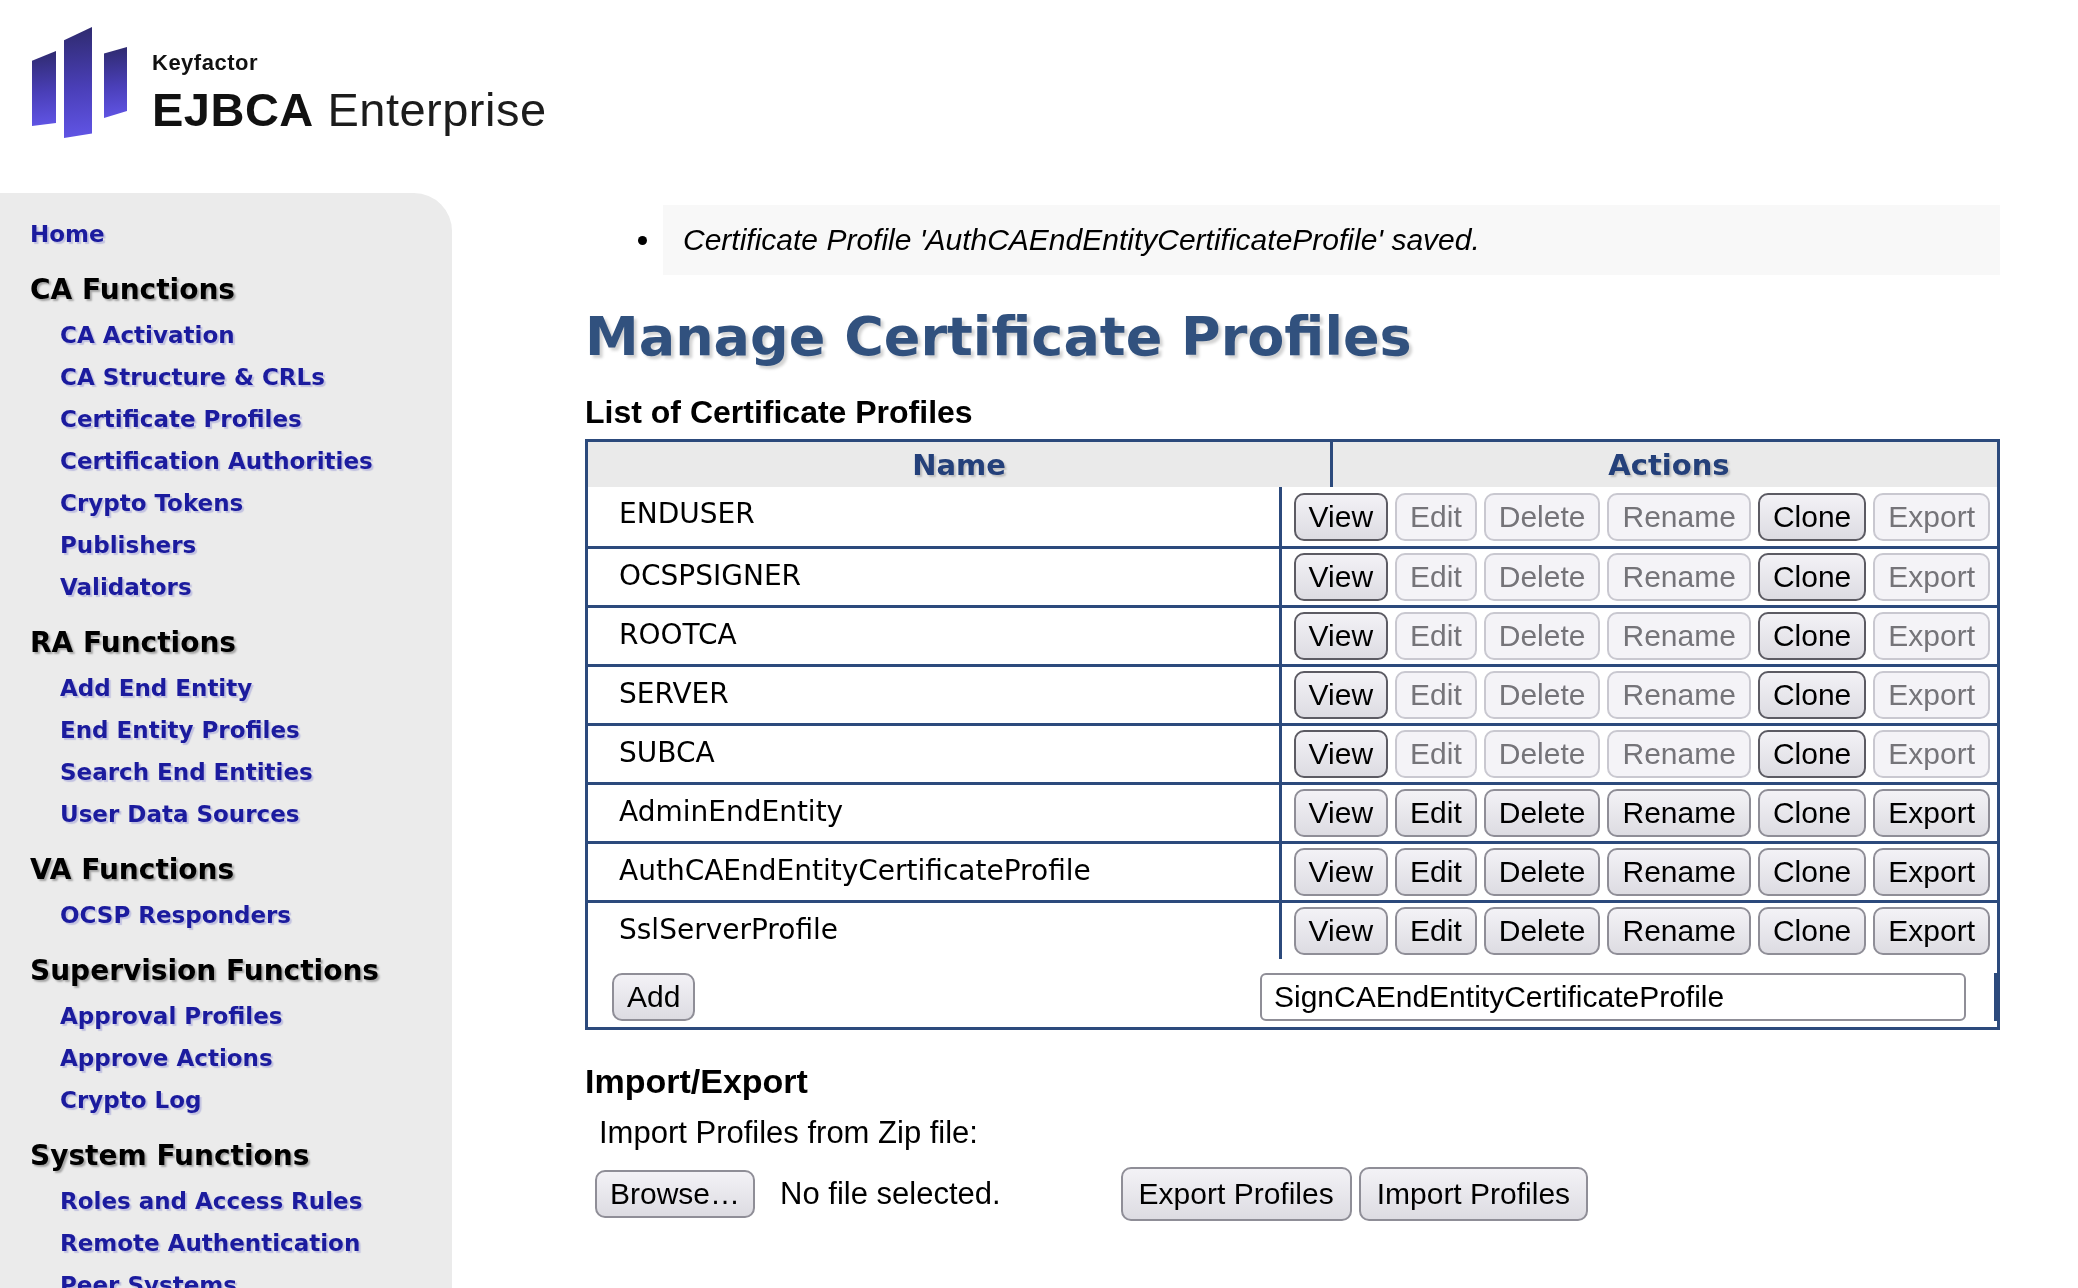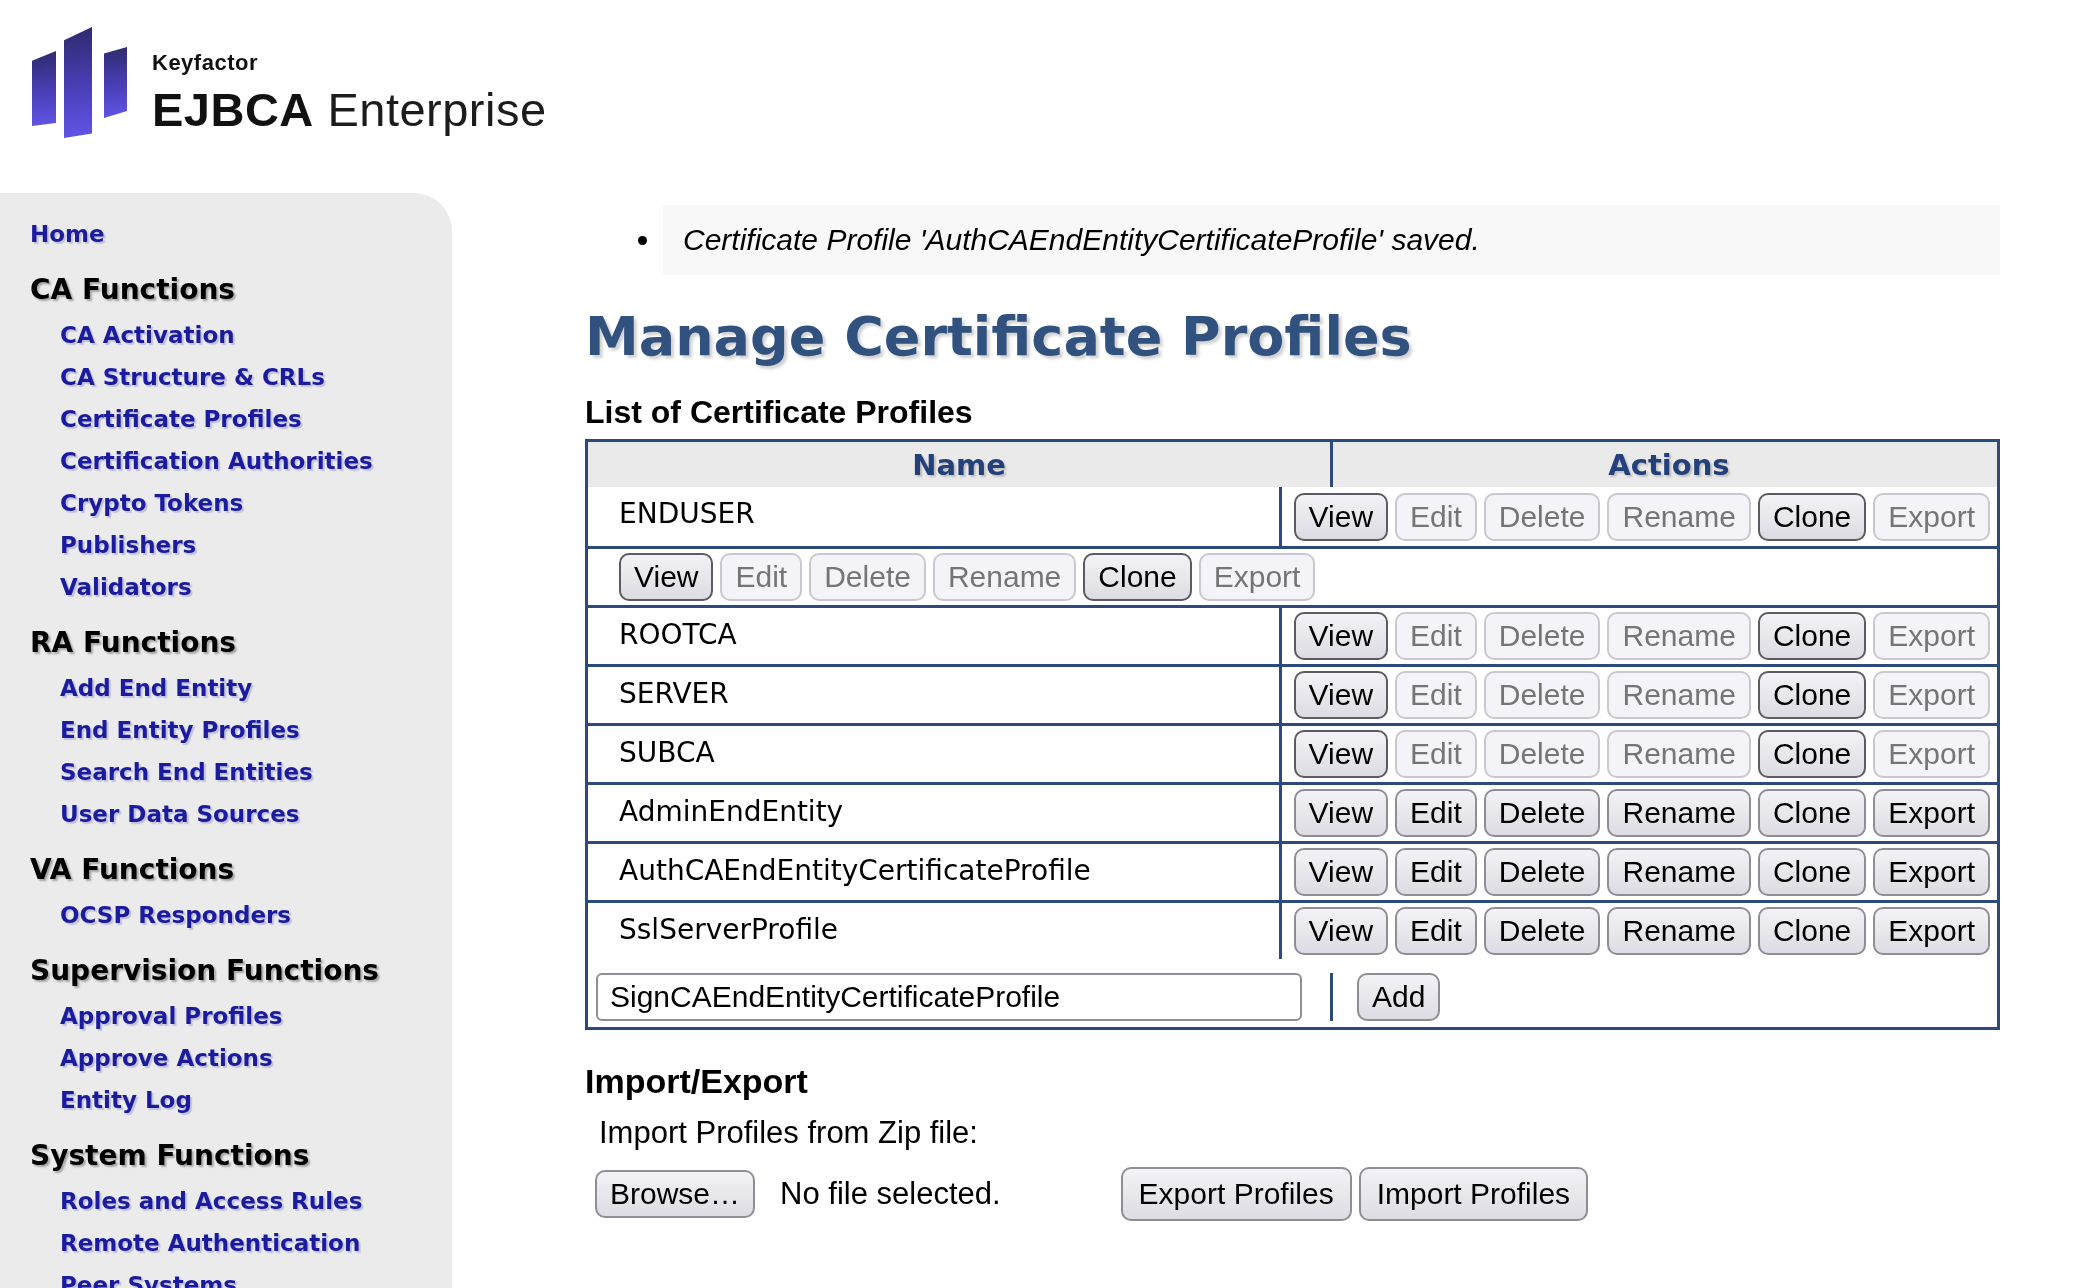--- a/index.html
+++ b/index.html
@@ -108,21 +108,21 @@
     <div class="side-title">RA Functions</div>
     <a class="side-link">Add End Entity</a>
     <a class="side-link">End Entity Profiles</a>
     <a class="side-link">Search End Entities</a>
     <a class="side-link">User Data Sources</a>
     <div class="side-title">VA Functions</div>
     <a class="side-link">OCSP Responders</a>
     <div class="side-title">Supervision Functions</div>
     <a class="side-link">Approval Profiles</a>
     <a class="side-link">Approve Actions</a>
-    <a class="side-link">Entity Log</a>
+    <a class="side-link">Crypto Log</a>
     <div class="side-title">System Functions</div>
     <a class="side-link">Roles and Access Rules</a>
     <a class="side-link">Remote Authentication</a>
     <a class="side-link">Peer Systems</a>
   </nav>
 
 <div class="main">
 
   <ul class="messages">
     <li>Certificate Profile 'AuthCAEndEntityCertificateProfile' saved.</li>
@@ -144,20 +144,21 @@
             <button class="btn strong">View</button>
             <button class="btn" disabled="">Edit</button>
             <button class="btn" disabled="">Delete</button>
             <button class="btn" disabled="">Rename</button>
             <button class="btn strong">Clone</button>
             <button class="btn" disabled="">Export</button>
           </div>
   </div>
 
   <div class="trow data-row">
+    <div class="cell name-col name-cell">OCSPSIGNER</div>
     <div class="cell actions-col actions-cell">
             <button class="btn strong">View</button>
             <button class="btn" disabled="">Edit</button>
             <button class="btn" disabled="">Delete</button>
             <button class="btn" disabled="">Rename</button>
             <button class="btn strong">Clone</button>
             <button class="btn" disabled="">Export</button>
           </div>
   </div>
 
@@ -228,25 +229,25 @@
             <button class="btn">Edit</button>
             <button class="btn">Delete</button>
             <button class="btn">Rename</button>
             <button class="btn">Clone</button>
             <button class="btn">Export</button>
           </div>
   </div>
 </div>
 
     <div class="trow add-row">
+      <div class="cell actions-col actions-cell">
+        <button class="btn add-btn">Add</button>
+      </div>
       <div class="cell name-col" style="border-right:3px solid #2c4a7c;">
         <input class="add-input" type="text" value="SignCAEndEntityCertificateProfile" style="">
-      </div>
-      <div class="cell actions-col actions-cell">
-        <button class="btn add-btn">Add</button>
       </div>
     </div>
   </div>
 
   <h2 class="ie-title">Import/Export</h2>
   <div class="ie-instruction">Import Profiles from Zip file:</div>
   <div class="ie-filerow">
     <button class="btn">Browse…</button>
     <span class="file-status">No file selected.</span>
     <div class="ie-buttons">

